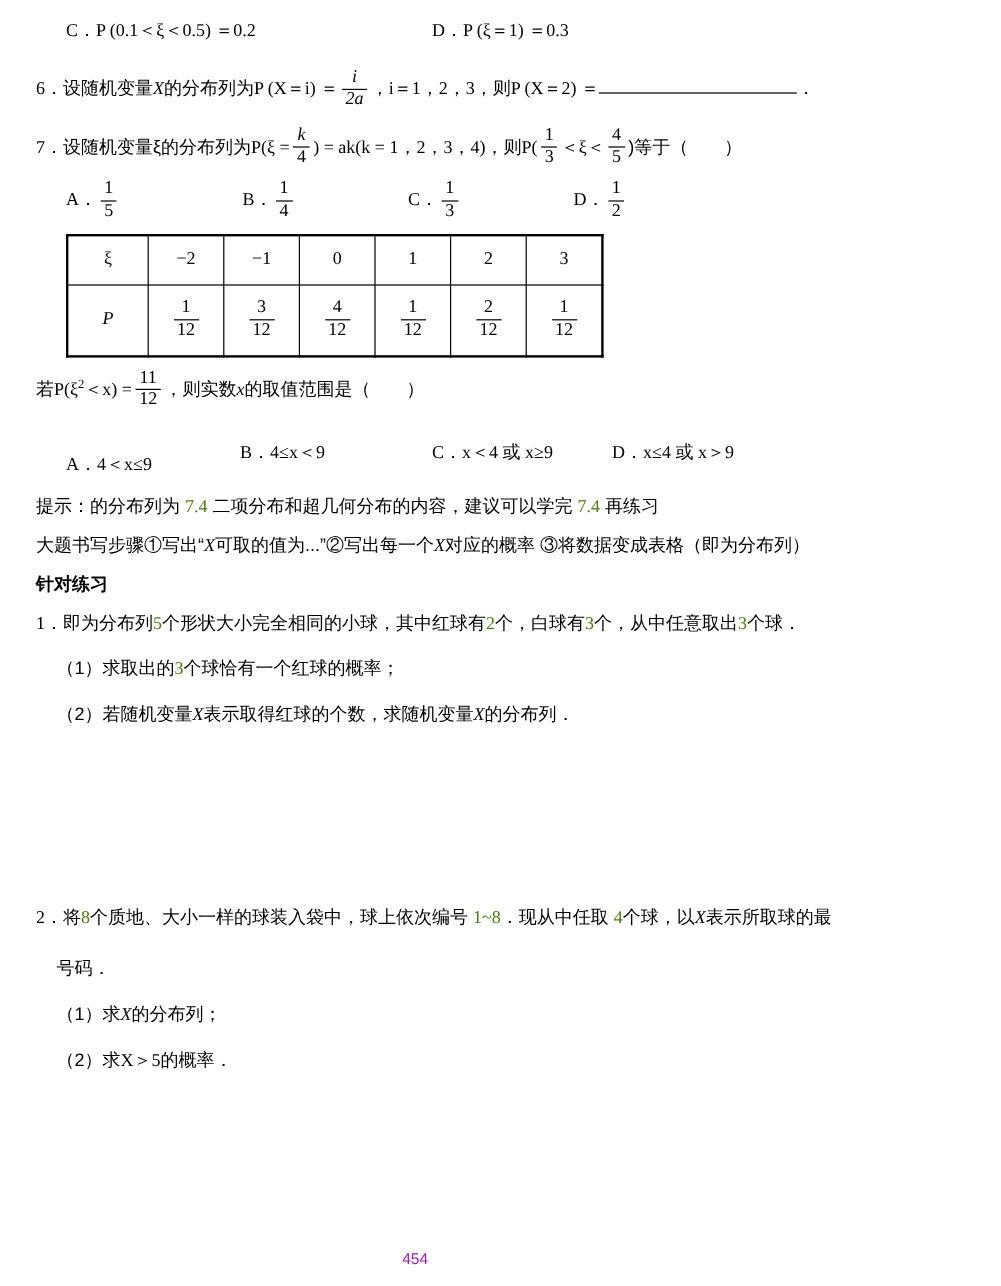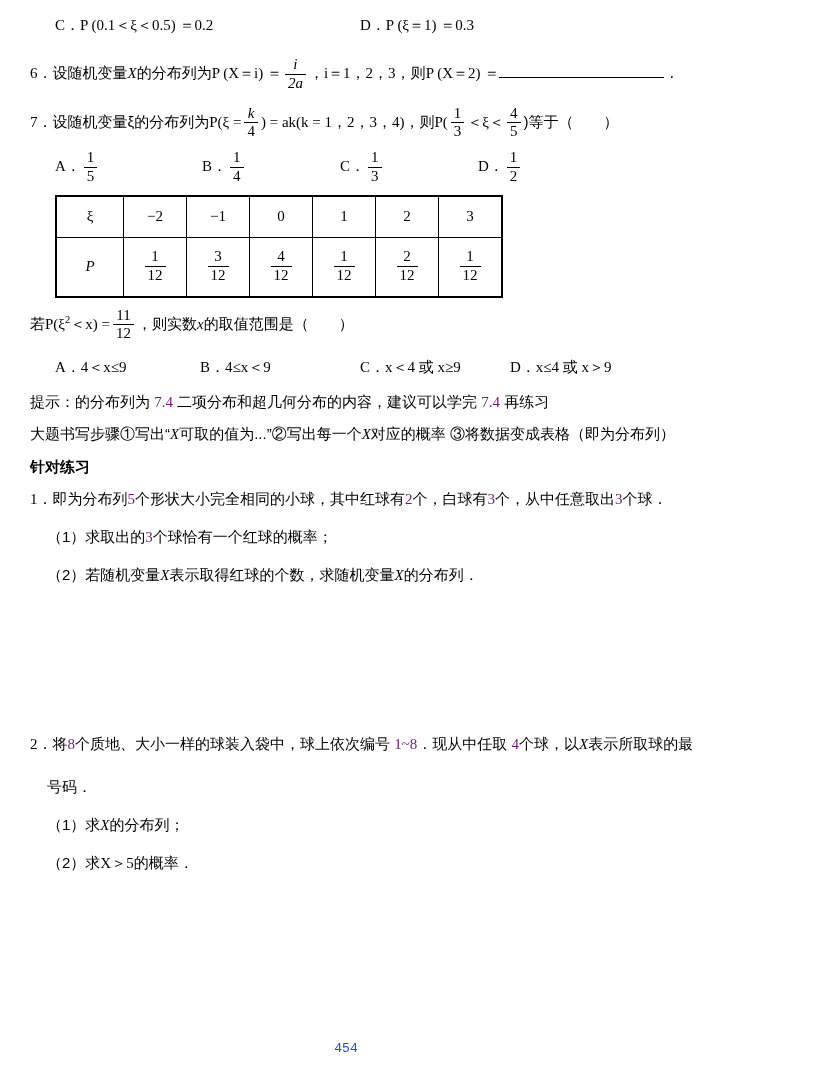--- a/index.html
+++ b/index.html
@@ -9,42 +9,42 @@
     background:#ffffff;
     box-sizing:border-box;
     padding:16px 28px 0 30px;
     font-family:"Liberation Sans", sans-serif;
     font-size:15px;
     color:#000;
     overflow:hidden;
   }
   .math  { font-family:"Liberation Serif", serif; }
   .var   { font-family:"Liberation Serif", serif; font-style:italic; }
-  .nblue { font-family:"Liberation Serif", serif; color:#701a75;text-align:center; }
+  .nblue { font-family:"Liberation Serif", serif; color:#4d7c0f;text-align:center; }
   .line  { white-space:nowrap; }
 
   
   .frac { display:inline-block; text-align:center; vertical-align:middle;
           font-family:"Liberation Serif", serif; line-height:1.05; margin:0 3px; }
   .frac .fnum { display:block; padding:0 3px 1px 3px; }
   .frac .fden { display:block; border-top:1px solid #000; padding:1px 3px 0 3px; }
 
   .cd-row   { margin-left:25px; display:flex; }
   .cd-row .cd-c { width:305px; }
 
   .q6-row   { margin-top:22px; }
   .blank    { display:inline-block; width:165px; height:1em;
               border-bottom:1px solid #000; vertical-align:baseline; }
 
   .q7-row   { margin-top:14px; }
 
   .optrow   { display:flex; margin-left:25px; margin-top:10px; align-items:center; }
   .optrow7 .opt1 { width:147px; } .optrow7 .opt2 { width:138px; } .optrow7 .opt3 { width:138px; }
   .optrow8 { margin-top:16px; }
-  .optrow8 .opt1 { width:145px; } .optrow8 .opt2 { width:160px; } .optrow8 .opt3 { width:150px; }
+  .optrow8 .opt1 { width:145px;margin-top:20px; } .optrow8 .opt2 { width:160px; } .optrow8 .opt3 { width:150px; }
 
   .q8-intro { margin-top:16px; }
   .dist-table { border-collapse:collapse; margin:10px 0 0 25px; border:2px solid #000; }
   .dist-table td { border:1px solid #000; text-align:center;
                    font-family:"Liberation Serif", serif; }
   .dist-table tr.vals td { height:56px; }
   .dist-table tr.keys td { height:38px; }
   .dist-table td.c0 { width:64px; }
   .dist-table td.cv { width:60px; }
 
@@ -56,22 +56,22 @@
   .hint     { margin-top:16px; }
   .steps    { margin-top:13px; }
   .practice-heading { margin-top:14px; font-weight:bold; }
 
   .pline    { margin-top:13px; }
   .sub      { margin-left:17px; margin-top:19px; }
   .p2-block { margin-top:150px; }
   .p2-line2 { margin-left:17px; margin-top:24px; }
 
   .footer   { position:absolute; bottom:16px; left:0; width:100%;
-              text-align:center; font-size:13px; color:#1d4ed8;
-              font-family:Liberation Mono, monospace; }
+              text-align:center; font-size:13px; color:#a21caf;
+              font-family:Liberation Sans, sans-serif; }
 </style>
 </head>
 <body>
 
 <div class="page">
 
   <div class="cd-row line">
     <span class="cd-c"><span class="math">C．</span><span class="math">P (0.1＜ξ＜0.5) ＝0.2</span></span>
     <span><span class="math">D．</span><span class="math">P (ξ＝1) ＝0.3</span></span>
   </div>

